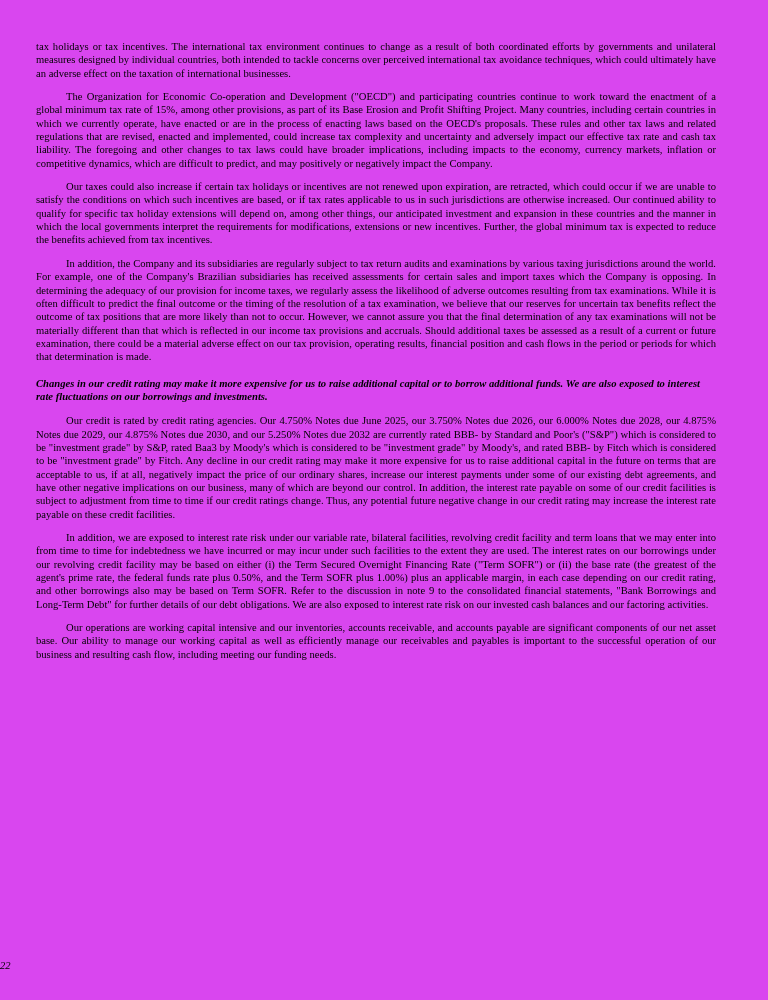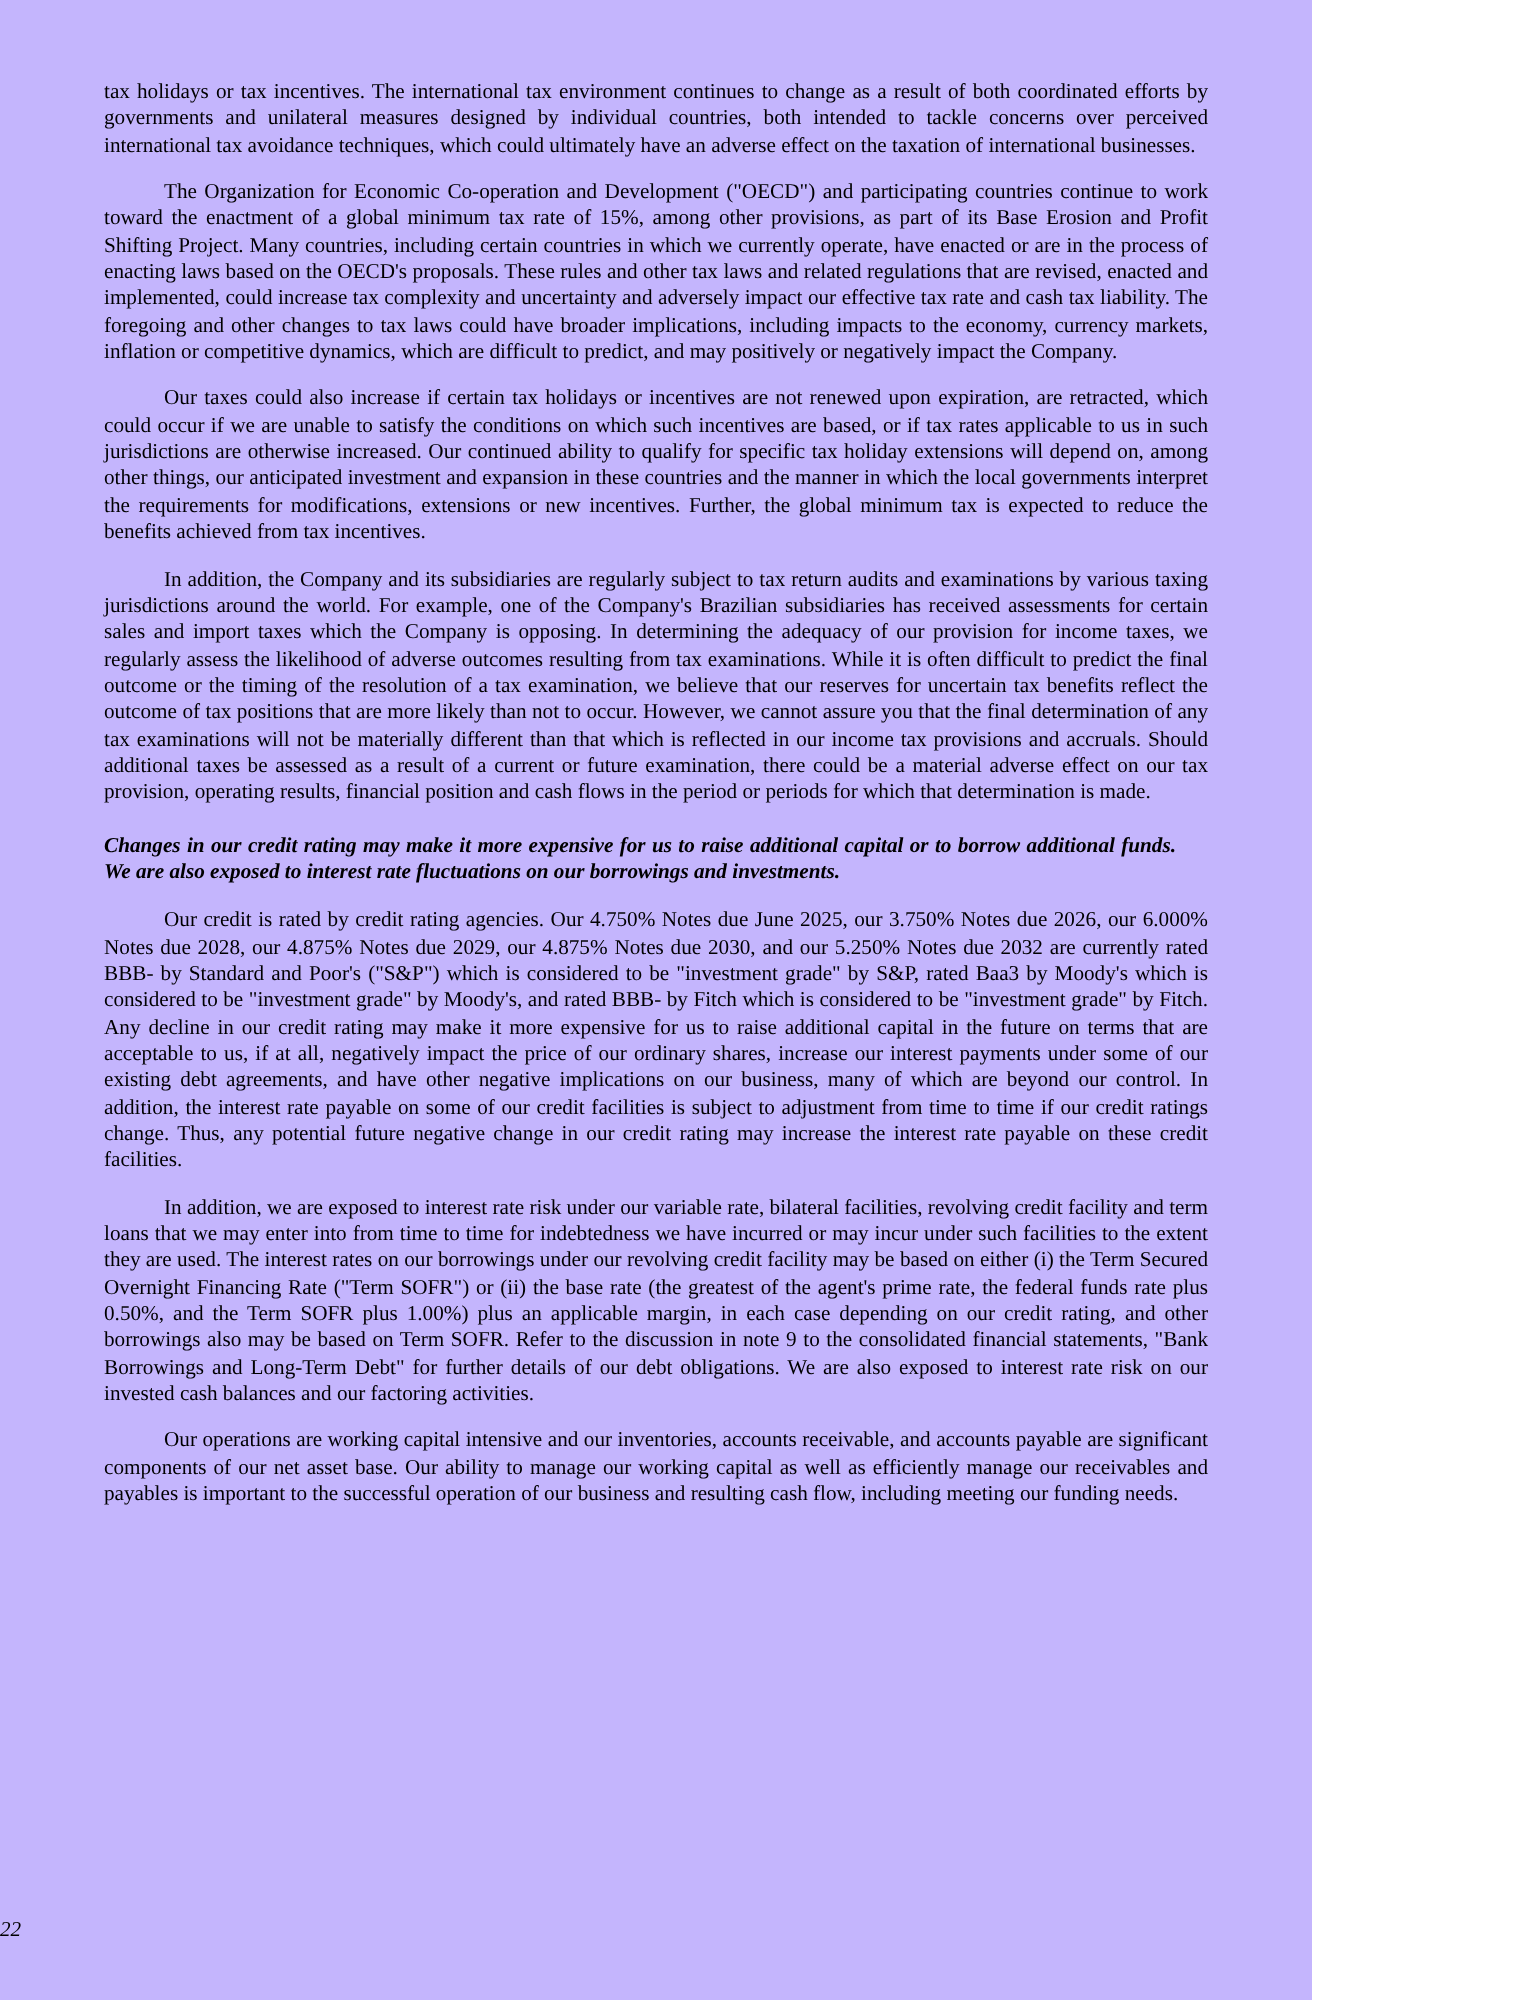--- a/index.html
+++ b/index.html
@@ -2,27 +2,27 @@
 <html><head>
 <meta charset="utf-8">
 <style>
   * { box-sizing: border-box; }
   html, body {
     margin: 0;
     padding: 0;
     background: #ffffff;
   }
   .page {
-    width: 656px;
+    width: 768px;
     height: 1000px;
-    background: #c4b5fd;
+    background: #d946ef;
     color: #000000;
     font-family: "Liberation Serif", "DejaVu Serif", serif;
     position: relative;
-    padding: 40px 52px 0 52px;
+    padding: 40px 52px 0 36px;
     overflow: hidden;
   }
   .doc p {
     margin: 0 0 10px 0;
     font-size: 10.6px;
     line-height: 13.35px;
     text-align: justify;
   }
   .doc p.indent {
     text-indent: 30px;

